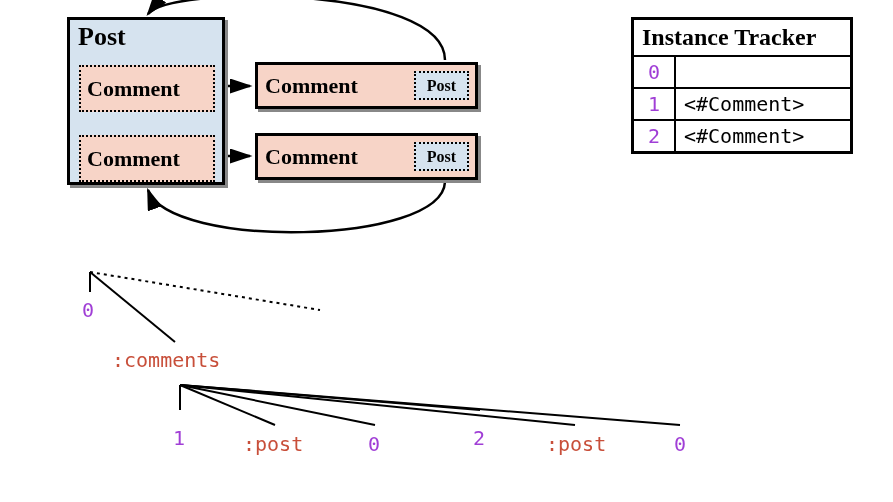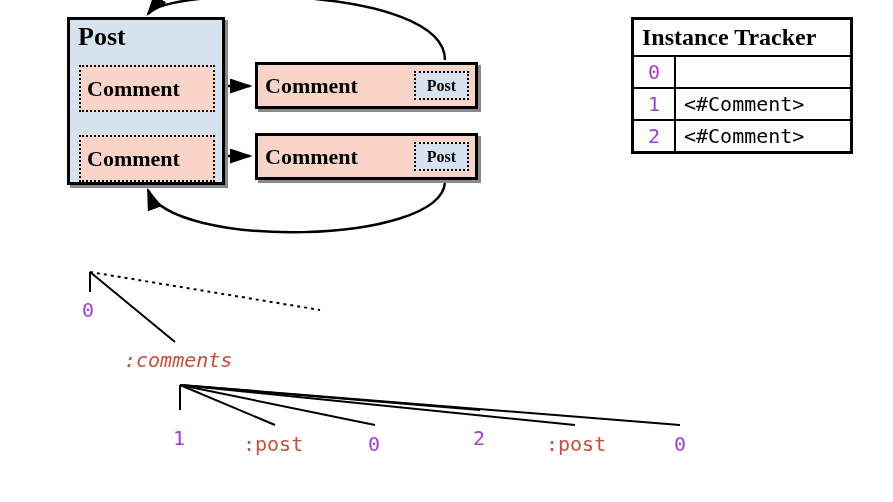--- a/index.html
+++ b/index.html
@@ -167,20 +167,20 @@
     <div class="tracker-idx mono">1</div>
     <div class="tracker-val mono">&lt;#Comment&gt;</div>
   </div>
   <div class="tracker-row">
     <div class="tracker-idx mono">2</div>
     <div class="tracker-val mono">&lt;#Comment&gt;</div>
   </div>
 </div>
 
 <div class="tree-label mono num" style="left:82px; top:298px;">0</div>
-<div class="tree-label mono sym" style="left:124px; top:348px;font-style:italic;">:comments</div>
+<div class="tree-label mono sym" style="left:112px; top:348px;">:comments</div>
 
 <div class="tree-label mono num" style="left:173px; top:426px;">1</div>
 <div class="tree-label mono sym" style="left:243px; top:432px;">:post</div>
 <div class="tree-label mono num" style="left:368px; top:432px;">0</div>
 <div class="tree-label mono num" style="left:473px; top:426px;">2</div>
 <div class="tree-label mono sym" style="left:546px; top:432px;">:post</div>
 <div class="tree-label mono num" style="left:674px; top:432px;">0</div>
 
 </body></html>

